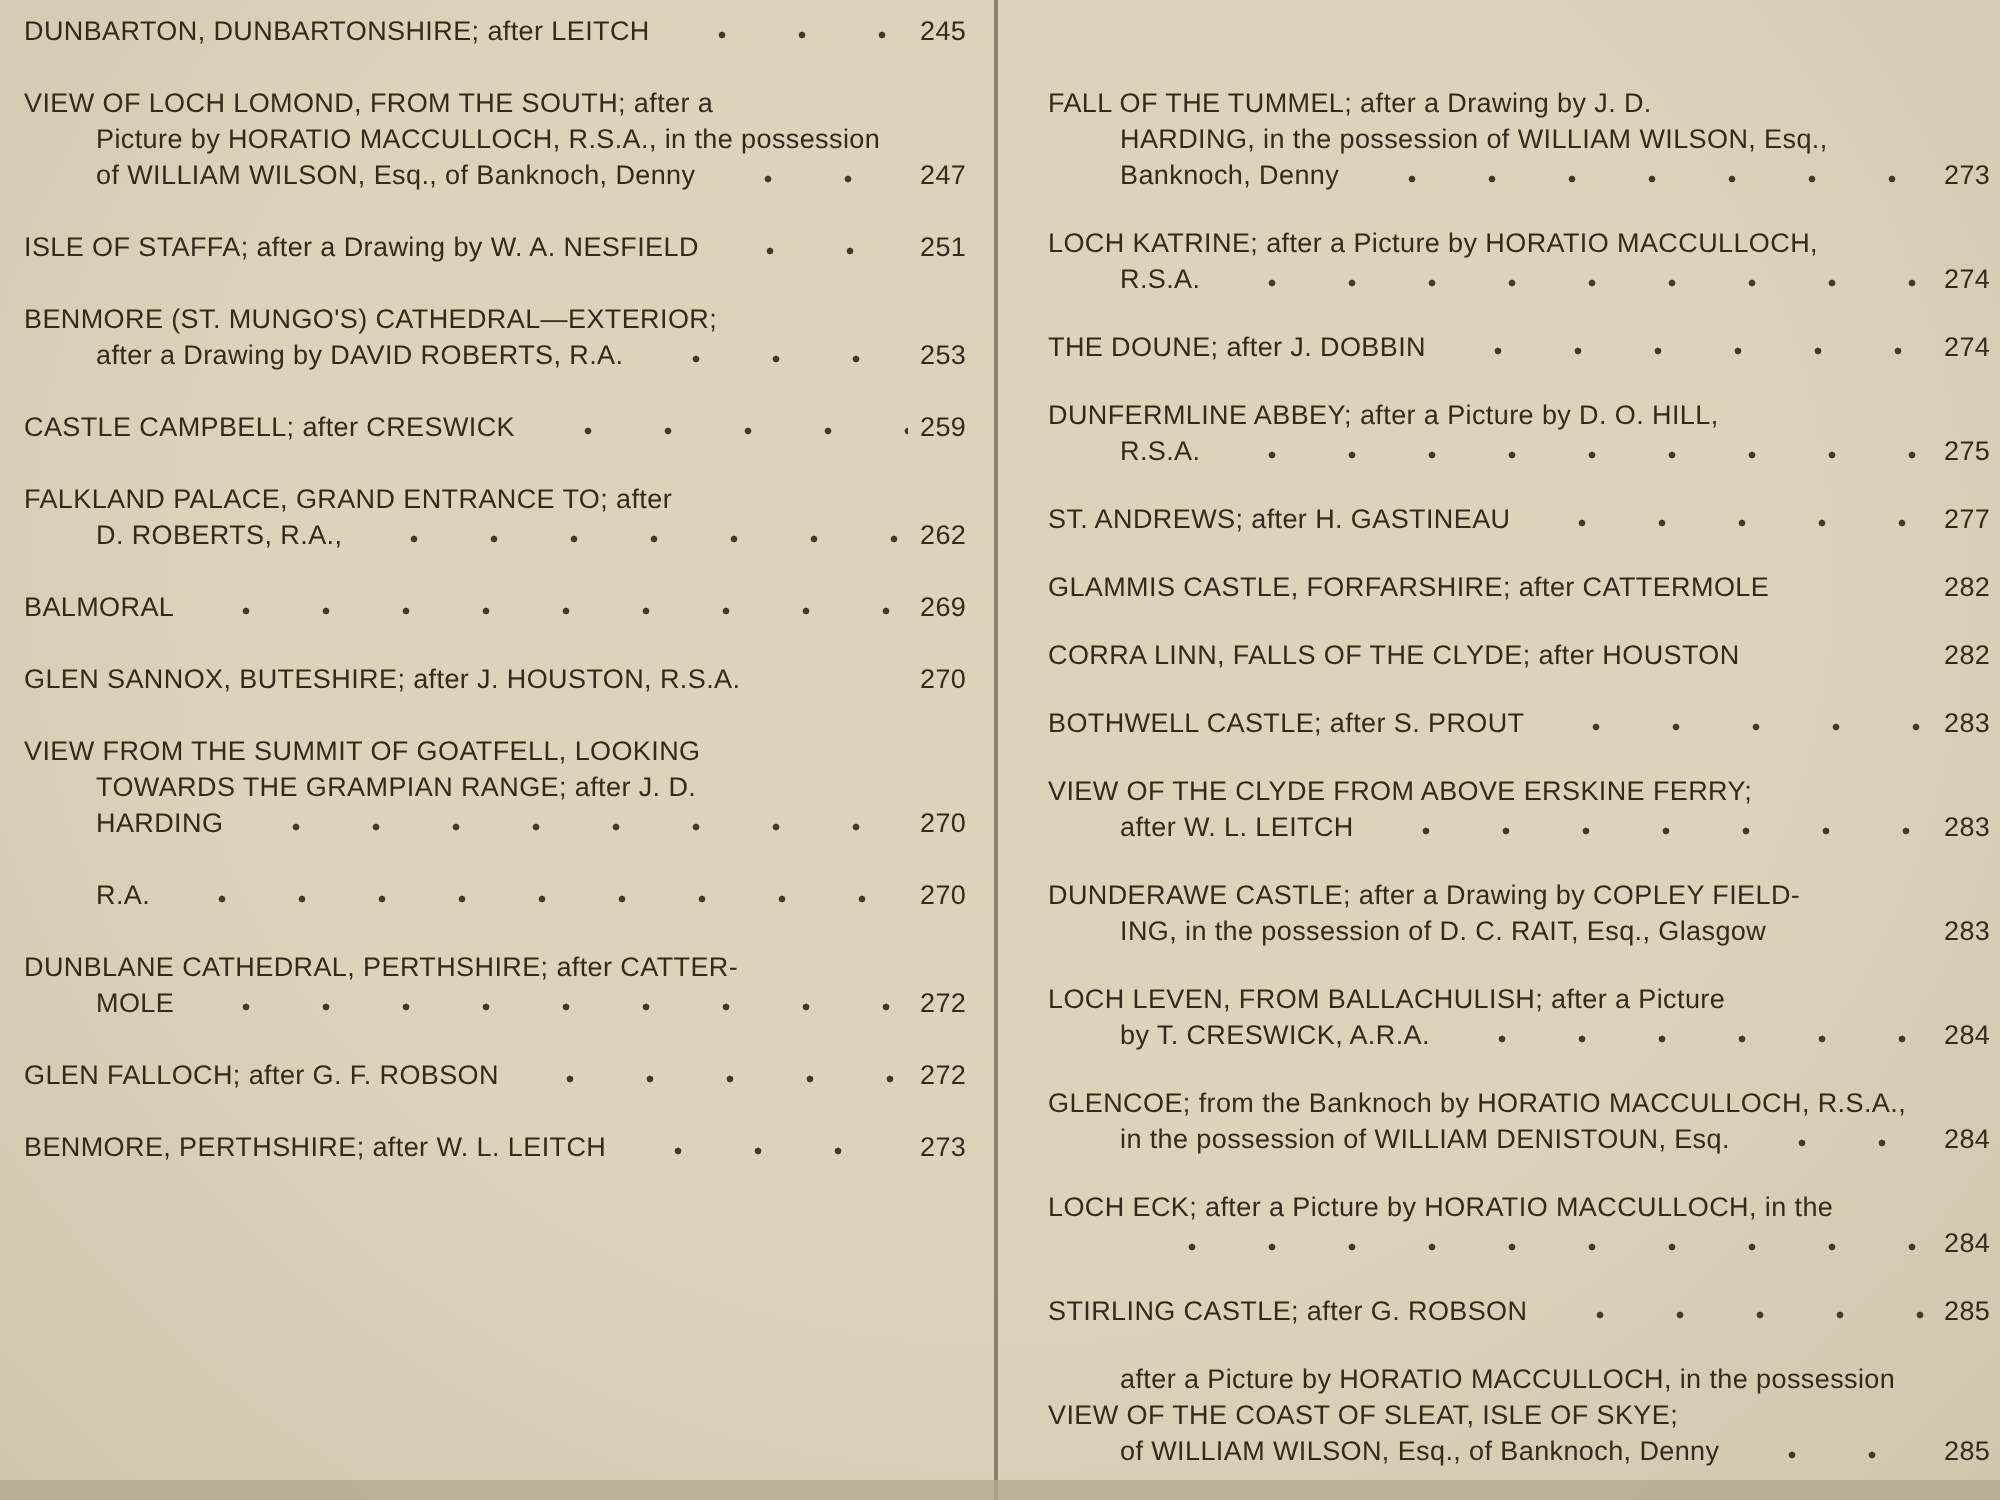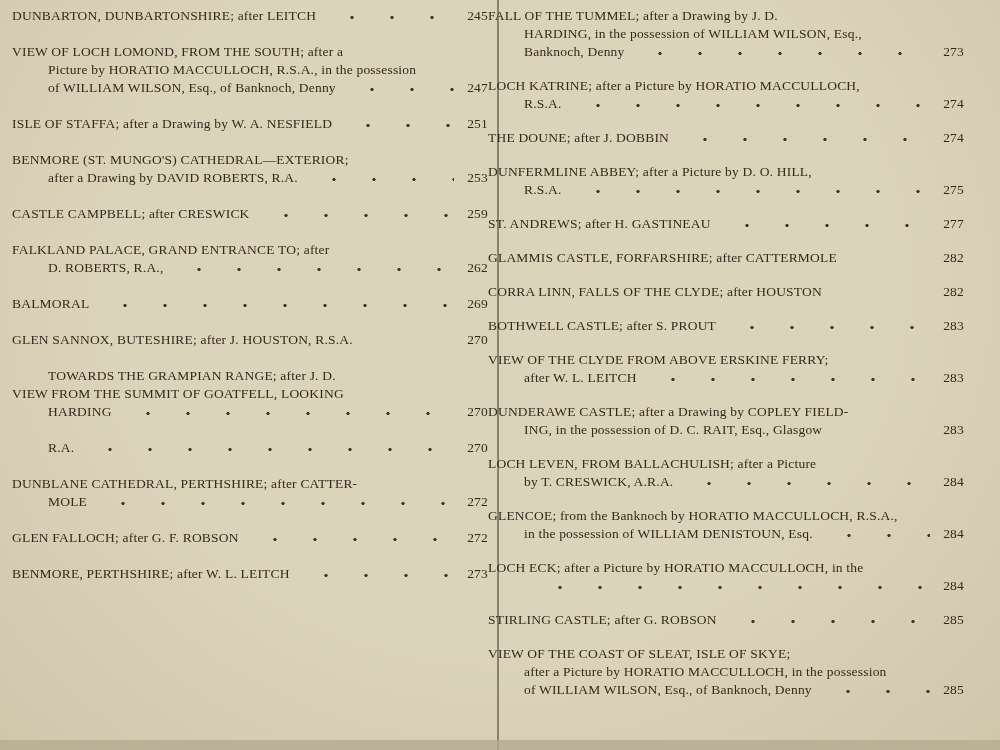--- a/index.html
+++ b/index.html
@@ -1,57 +1,57 @@
 <!DOCTYPE html>
 <html><head>
 <meta charset="utf-8">
 <style>
   html,body { margin:0; padding:0; }
   .page {
     position:relative;
     width:1000px; height:750px;
     background: radial-gradient(ellipse at 50% 38%, #dcd3bb 55%, #cfc6ac 100%);
-    font-family: Liberation Serif, serif;
+    font-family: Liberation Sans, sans-serif;
     color:#342a1c;
     overflow:hidden;
   }
   .bottom-band {
     position:absolute; left:0; right:0; bottom:0; height:10px;
     background:#b3aa90;
     opacity:.8;
   }
   .divider {
     position:absolute; top:0; bottom:0; left:497px; width:2px;
     background:#6e6551;
     opacity:.75;
   }
   .col { position:absolute; top:7px; }
   .col-left  { left:12px;  width:476px; }
-  .col-right { left:488px; width:476px; }
+  .col-right { left:524px; width:476px;margin-top:36px; }
   .entry { }
   .col-left  .entry { margin-bottom:18px; }
   .col-right .entry { margin-bottom:16px; }
   .line {
     display:flex; align-items:baseline;
     font-size:13.5px; line-height:18px;
     letter-spacing:.2px;
     white-space:pre;
   }
   .line.cont { padding-left:36px; }
   .t { flex:0 0 auto; }
   .leader {
     flex:1 1 auto; align-self:stretch;
     margin:0 6px;
     background-image: radial-gradient(circle, #443827 1.4px, transparent 1.9px);
     background-size: 40px 9px;
     background-repeat: repeat-x;
     background-position: 10px 64%;
   }
   .spacer { flex:1 1 auto; }
-  .pg { flex:0 0 auto; min-width:28px; text-align:right; }
+  .pg { flex:0 0 auto; min-width:28px; text-align:left; }
 </style>
 </head>
 <body>
 
 <div class="page">
   <div class="col col-left" id="col-left">
       <div class="entry">
         <div class="line"><span class="t">DUNBARTON, DUNBARTONSHIRE; after LEITCH</span><span class="leader"></span><span class="pg">245</span></div>
       </div>
       <div class="entry">
@@ -73,22 +73,22 @@
         <div class="line"><span class="t">FALKLAND PALACE, GRAND ENTRANCE TO; after</span></div>
         <div class="line cont"><span class="t">D. ROBERTS, R.A.,</span><span class="leader"></span><span class="pg">262</span></div>
       </div>
       <div class="entry">
         <div class="line"><span class="t">BALMORAL</span><span class="leader"></span><span class="pg">269</span></div>
       </div>
       <div class="entry">
         <div class="line"><span class="t">GLEN SANNOX, BUTESHIRE; after J. HOUSTON, R.S.A.</span><span class="spacer"></span><span class="pg">270</span></div>
       </div>
       <div class="entry">
+        <div class="line"><span class="t">VIEW FROM THE SUMMIT OF GOATFELL, LOOKING</span></div>
         <div class="line cont"><span class="t">TOWARDS THE GRAMPIAN RANGE; after J. D.</span></div>
-        <div class="line"><span class="t">VIEW FROM THE SUMMIT OF GOATFELL, LOOKING</span></div>
         <div class="line cont"><span class="t">HARDING</span><span class="leader"></span><span class="pg">270</span></div>
       </div>
       <div class="entry">
         <div class="line cont"><span class="t">R.A.</span><span class="leader"></span><span class="pg">270</span></div>
       </div>
       <div class="entry">
         <div class="line"><span class="t">DUNBLANE CATHEDRAL, PERTHSHIRE; after CATTER-</span></div>
         <div class="line cont"><span class="t">MOLE</span><span class="leader"></span><span class="pg">272</span></div>
       </div>
       <div class="entry">
@@ -145,19 +145,19 @@
         <div class="line cont"><span class="t">in the possession of WILLIAM DENISTOUN, Esq.</span><span class="leader"></span><span class="pg">284</span></div>
       </div>
       <div class="entry">
         <div class="line"><span class="t">LOCH ECK; after a Picture by HORATIO MACCULLOCH, in the</span></div>
         <div class="line cont"><span class="leader"></span><span class="pg">284</span></div>
       </div>
       <div class="entry">
         <div class="line"><span class="t">STIRLING CASTLE; after G. ROBSON</span><span class="leader"></span><span class="pg">285</span></div>
       </div>
       <div class="entry">
+        <div class="line cont"><span class="t">after a Picture by HORATIO MACCULLOCH, in the possession</span></div>
         <div class="line"><span class="t">VIEW OF THE COAST OF SLEAT, ISLE OF SKYE;</span></div>
-        <div class="line cont"><span class="t">after a Picture by HORATIO MACCULLOCH, in the possession</span></div>
         <div class="line cont"><span class="t">of WILLIAM WILSON, Esq., of Banknoch, Denny</span><span class="leader"></span><span class="pg">285</span></div>
       </div>
     </div>
   <div class="bottom-band"></div>
 </div>
 
 </body></html>

